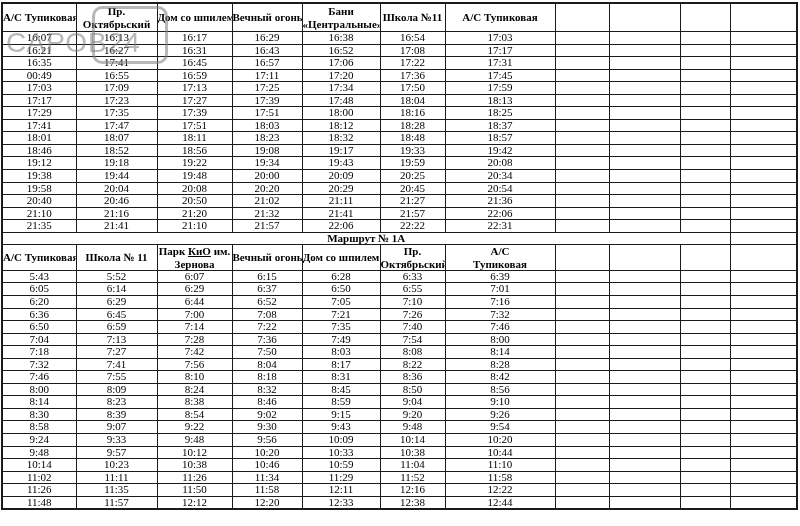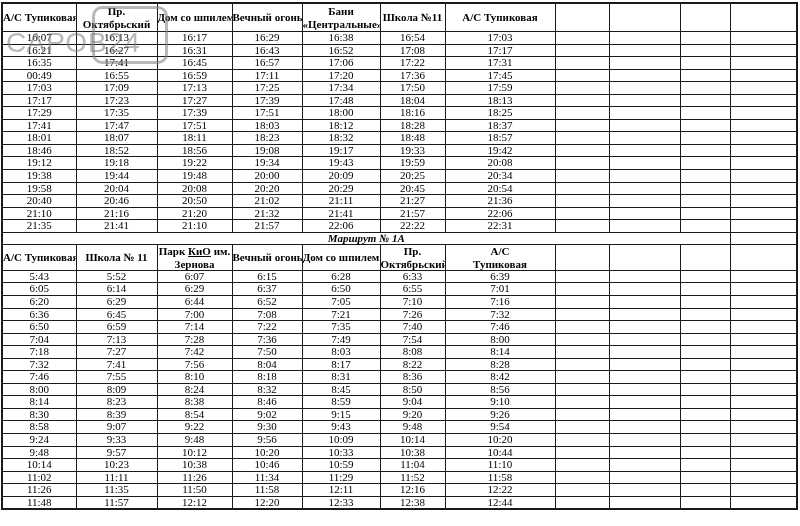--- a/index.html
+++ b/index.html
@@ -26,21 +26,21 @@
     font-size:11px;
     line-height:1.05;
     overflow:hidden;
     white-space:nowrap;
   }
   tbody.head1 th{height:27px;font-weight:bold;}
   tbody.head2 th{height:23px;font-weight:bold;}
   .hl{display:block;line-height:1.12;}
   .hl:empty{display:none;}
   tbody.rows td{height:11px;}
-  tbody.bandsec td{height:11px;font-style:italic;}
+  tbody.bandsec td{height:11px;}
   td.band{
     font-weight:bold;
     font-size:12px;
     text-align:center;
   }
   .sic{
     text-decoration-line:underline;
     text-decoration-style:wavy;
     text-decoration-color:#e00000;
     text-decoration-thickness:1px;

